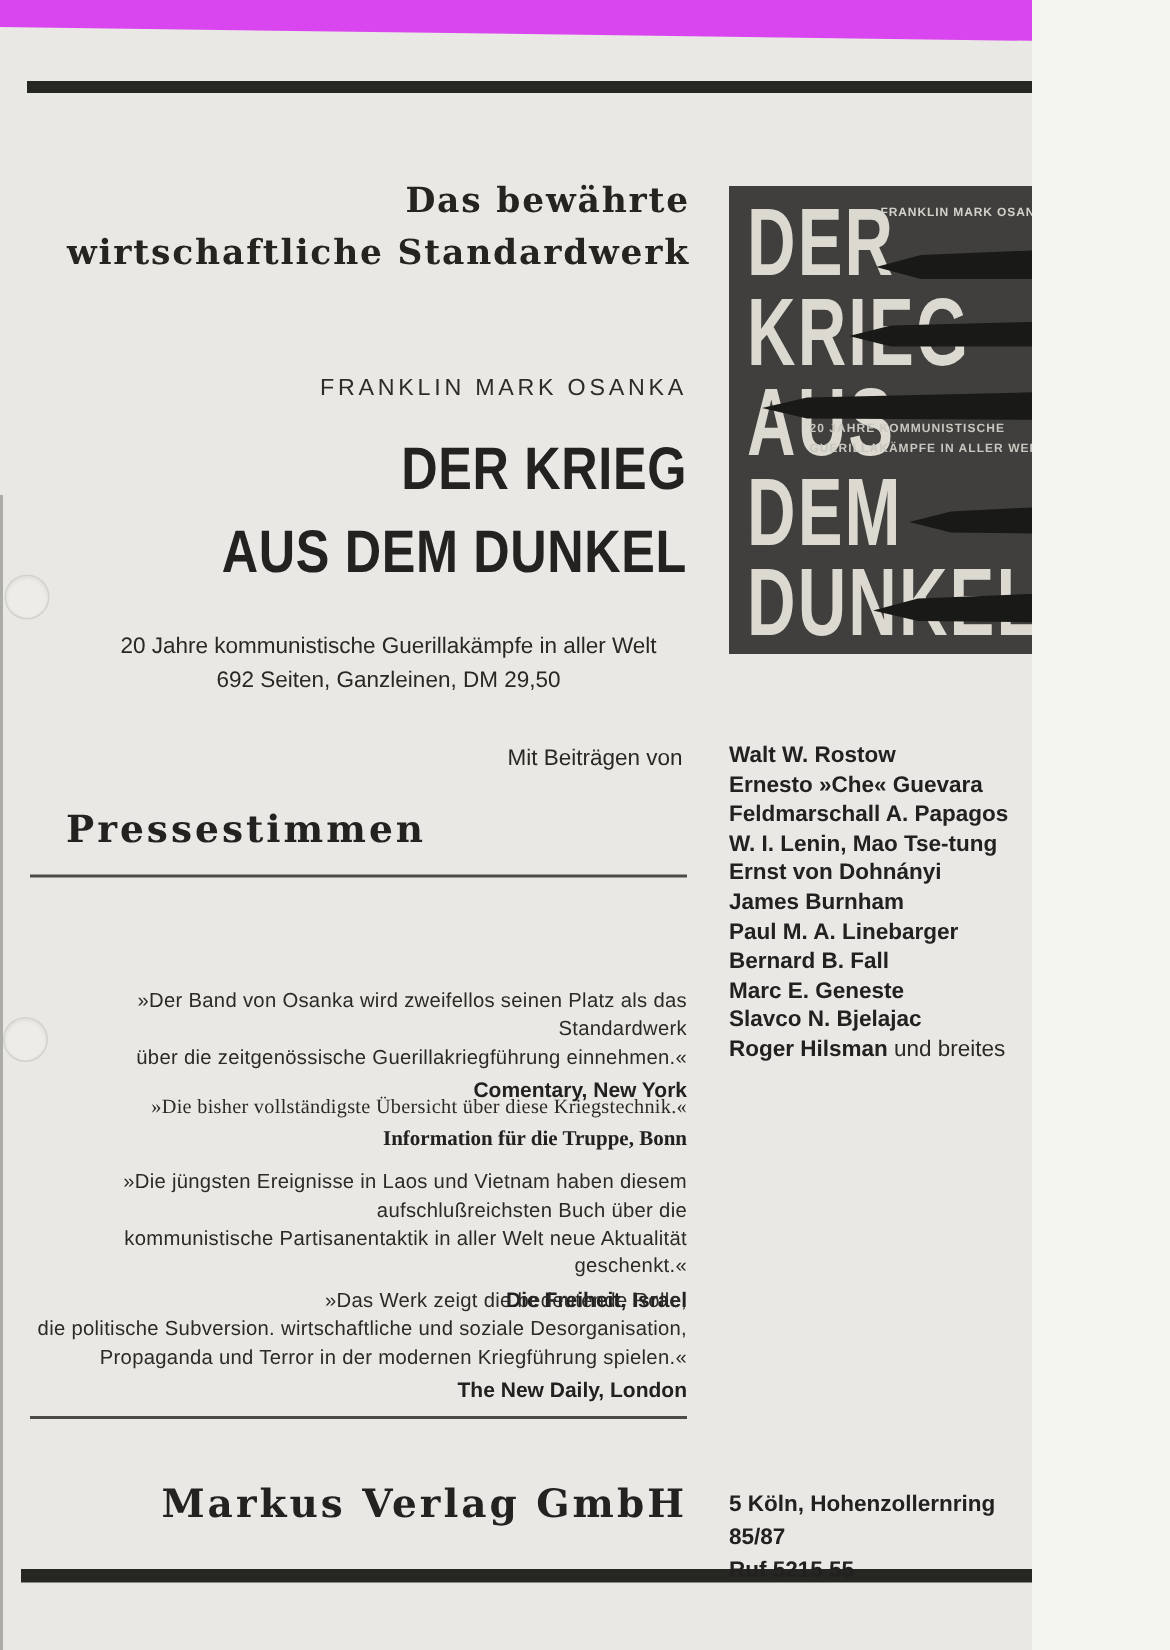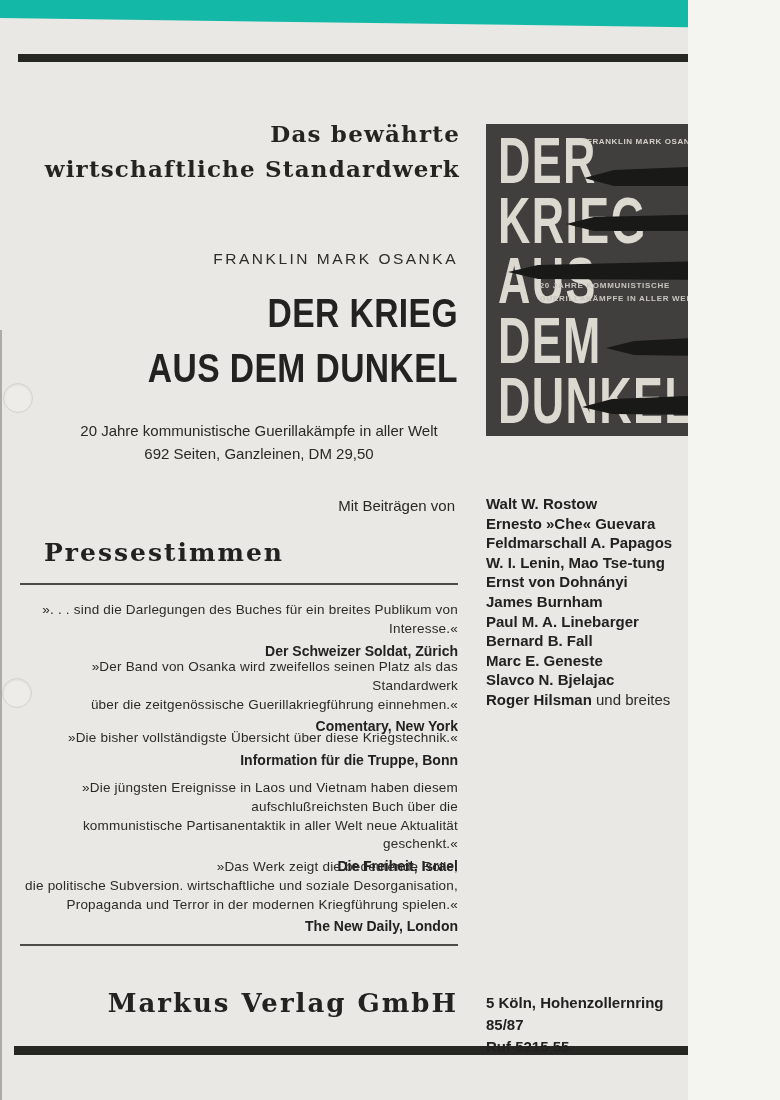--- a/index.html
+++ b/index.html
@@ -1,17 +1,17 @@
 <!DOCTYPE html>
 <html><head>
 <meta charset="utf-8">
 <style>
   html,body{margin:0;padding:0;}
   body{background:#f4f4f1;font-family:"Liberation Sans","DejaVu Sans",sans-serif;}
-  .scan{position:relative;width:688px;height:1100px;overflow:hidden;background:#14b8a6;}
+  .scan{position:relative;width:688px;height:1100px;overflow:hidden;background:#d946ef;}
   .paper{position:absolute;inset:0;background:#e9e8e4;
          clip-path:polygon(0 18px,746px 28px,746px 1100px,0 1100px);}
   .left-edge{position:absolute;left:0;top:330px;width:2px;height:770px;background:#8b8b86;opacity:.65;}
   .right-edge{position:absolute;left:744px;top:28px;width:2px;height:1072px;background:#d6d5d0;}
   .bar{position:absolute;background:#262622;}
   .bar-top{left:18px;top:54px;width:686px;height:8px;}
   .bar-bottom{left:14px;top:1046px;width:692px;height:9px;}
   .hole{position:absolute;width:28px;height:28px;border-radius:50%;background:#edece8;
         border:1px solid #d3d2cd;box-shadow:inset 0 1px 3px rgba(0,0,0,.07);}
   .hole-1{left:3px;top:383px;}
@@ -47,21 +47,21 @@
   .contrib-last .light{font-weight:400;color:#2c2a27;}
 
   .press-heading{position:absolute;left:20px;top:538px;
                  font-family:"DejaVu Serif","Liberation Serif",serif;font-weight:700;
                  font-size:25px;letter-spacing:2px;color:#232220;margin-left:24px;}
   .rule{position:absolute;left:20px;width:438px;height:2px;background:#4c4b48;}
   .rule-1{top:583px;}
   .rule-2{top:944px;}
 
   .quote{position:absolute;left:20px;width:438px;text-align:right;}
-  .q1{top:601px;} .q2{top:658px;} .q3{top:729px;} .q4{top:779px;} .q5{top:858px;}
+  .q1{top:601px;} .q2{top:658px;} .q3{top:729px;font-family:Liberation Serif, serif;} .q4{top:779px;} .q5{top:858px;}
   .qt{font-size:13.5px;line-height:18.8px;letter-spacing:.2px;color:#2b2a27;white-space:pre-line;}
   .qs{font-size:14px;font-weight:700;margin-top:4px;color:#222120;}
 
   .publisher{position:absolute;left:20px;top:988px;width:438px;text-align:right;
              font-family:"DejaVu Serif","Liberation Serif",serif;font-weight:700;
              font-size:26px;letter-spacing:2px;color:#232220;}
   .address{position:absolute;left:486px;top:992px;font-weight:700;font-size:15px;
            line-height:22px;color:#232120;}
 </style>
 </head>
@@ -127,24 +127,20 @@
 Paul M. A. Linebarger
 Bernard B. Fall
 Marc E. Geneste
 Slavco N. Bjelajac</div>
     <div class="contrib-last"><span>Roger Hilsman</span> <span class="light">und breites</span></div>
   </div>
 
   <div class="press-heading">Pressestimmen</div>
   <div class="rule rule-1"></div>
 
-  <div class="quote q1">
-    <div class="qt">». . . sind die Darlegungen des Buches für ein breites Publikum von Interesse.«</div>
-    <div class="qs">Der Schweizer Soldat, Zürich</div>
-  </div>
   <div class="quote q2">
     <div class="qt">»Der Band von Osanka wird zweifellos seinen Platz als das Standardwerk
 über die zeitgenössische Guerillakriegführung einnehmen.«</div>
     <div class="qs">Comentary, New York</div>
   </div>
   <div class="quote q3">
     <div class="qt">»Die bisher vollständigste Übersicht über diese Kriegstechnik.«</div>
     <div class="qs">Information für die Truppe, Bonn</div>
   </div>
   <div class="quote q4">

